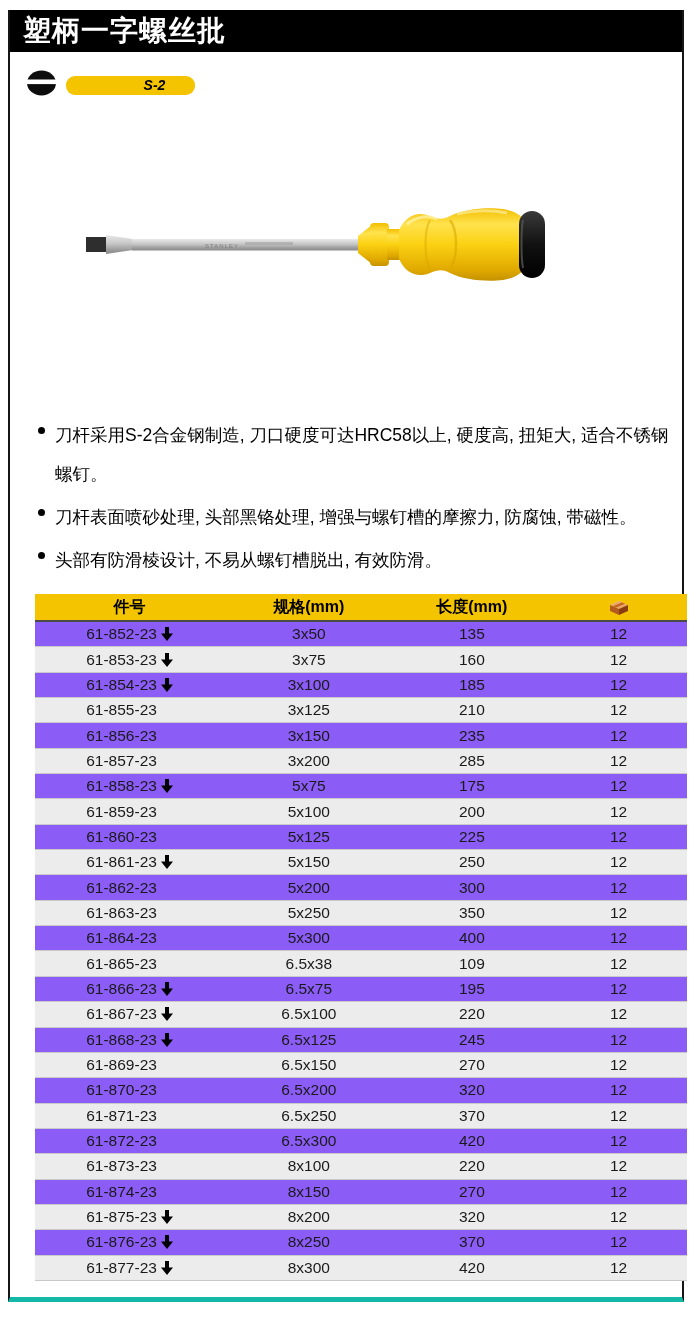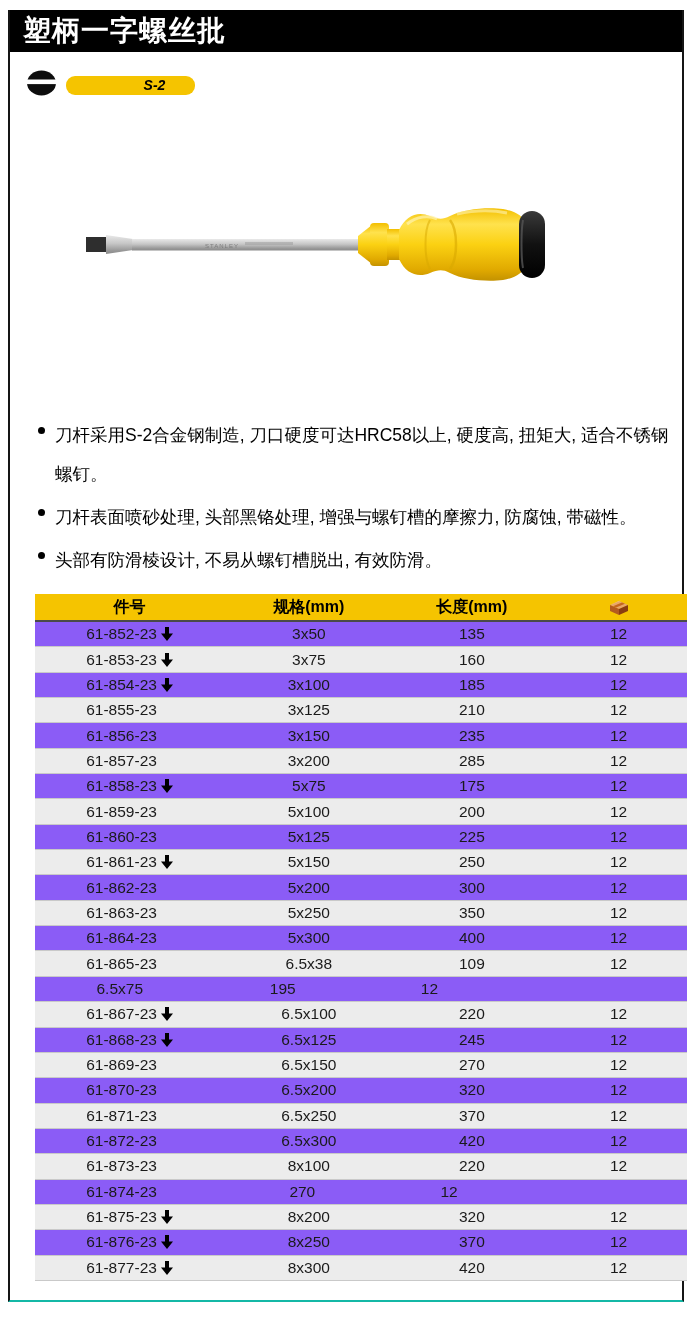--- a/index.html
+++ b/index.html
@@ -3,21 +3,21 @@
 <meta charset="utf-8">
 <style>
   html,body{margin:0;padding:0;background:#fff;}
   body{
     width:697px;height:1328px;position:relative;
     font-family:"Liberation Sans","DejaVu Sans",sans-serif;
     color:#111;overflow:hidden;
   }
   .frame{
     position:absolute;left:8px;top:10px;width:676px;height:1292px;
-    border-left:2px solid #151515;border-right:2px solid #151515;border-bottom:2px solid #14b8a6;
+    border-left:2px solid #151515;border-right:2px solid #151515;border-bottom:5px solid #14b8a6;
     box-sizing:border-box;background:#fff;
   }
   .titlebar{
     position:absolute;left:0;top:0;width:100%;height:42px;background:#000;
     display:flex;align-items:center;box-sizing:border-box;padding-left:13px;
   }
   .titlebar .title{color:#fff;font-size:28px;font-weight:bold;letter-spacing:1px;}
   .iconrow{position:absolute;left:16px;top:60px;display:flex;align-items:center;gap:9px;}
   .badge{
     width:81px;height:19px;border-radius:9px;background:#F5C400;
@@ -316,20 +316,28 @@
         <svg class="arrow" viewBox="0 0 12 14" style="visibility: hidden;">
           <path d="M4 0 h4 v6.5 h4 L6 14 0 6.5 h4 Z" fill="#000"></path>
         </svg>
       </span>
     </div>
     <div class="cell c2">6.5x38</div>
     <div class="cell c3">109</div>
     <div class="cell c4">12</div>
   </div>
         <div class="row">
+    <div class="cell c1">
+      <span class="partwrap">
+        <span>61-866-23</span>
+        <svg class="arrow" viewBox="0 0 12 14">
+          <path d="M4 0 h4 v6.5 h4 L6 14 0 6.5 h4 Z" fill="#000"></path>
+        </svg>
+      </span>
+    </div>
     <div class="cell c2">6.5x75</div>
     <div class="cell c3">195</div>
     <div class="cell c4">12</div>
   </div>
         <div class="row">
     <div class="cell c1">
       <span class="partwrap">
         <span>61-867-23</span>
         <svg class="arrow" viewBox="0 0 12 14">
           <path d="M4 0 h4 v6.5 h4 L6 14 0 6.5 h4 Z" fill="#000"></path>
@@ -420,20 +428,21 @@
   </div>
         <div class="row">
     <div class="cell c1">
       <span class="partwrap">
         <span>61-874-23</span>
         <svg class="arrow" viewBox="0 0 12 14" style="visibility: hidden;">
           <path d="M4 0 h4 v6.5 h4 L6 14 0 6.5 h4 Z" fill="#000"></path>
         </svg>
       </span>
     </div>
+    <div class="cell c2">8x150</div>
     <div class="cell c3">270</div>
     <div class="cell c4">12</div>
   </div>
         <div class="row">
     <div class="cell c1">
       <span class="partwrap">
         <span>61-875-23</span>
         <svg class="arrow" viewBox="0 0 12 14">
           <path d="M4 0 h4 v6.5 h4 L6 14 0 6.5 h4 Z" fill="#000"></path>
         </svg>

